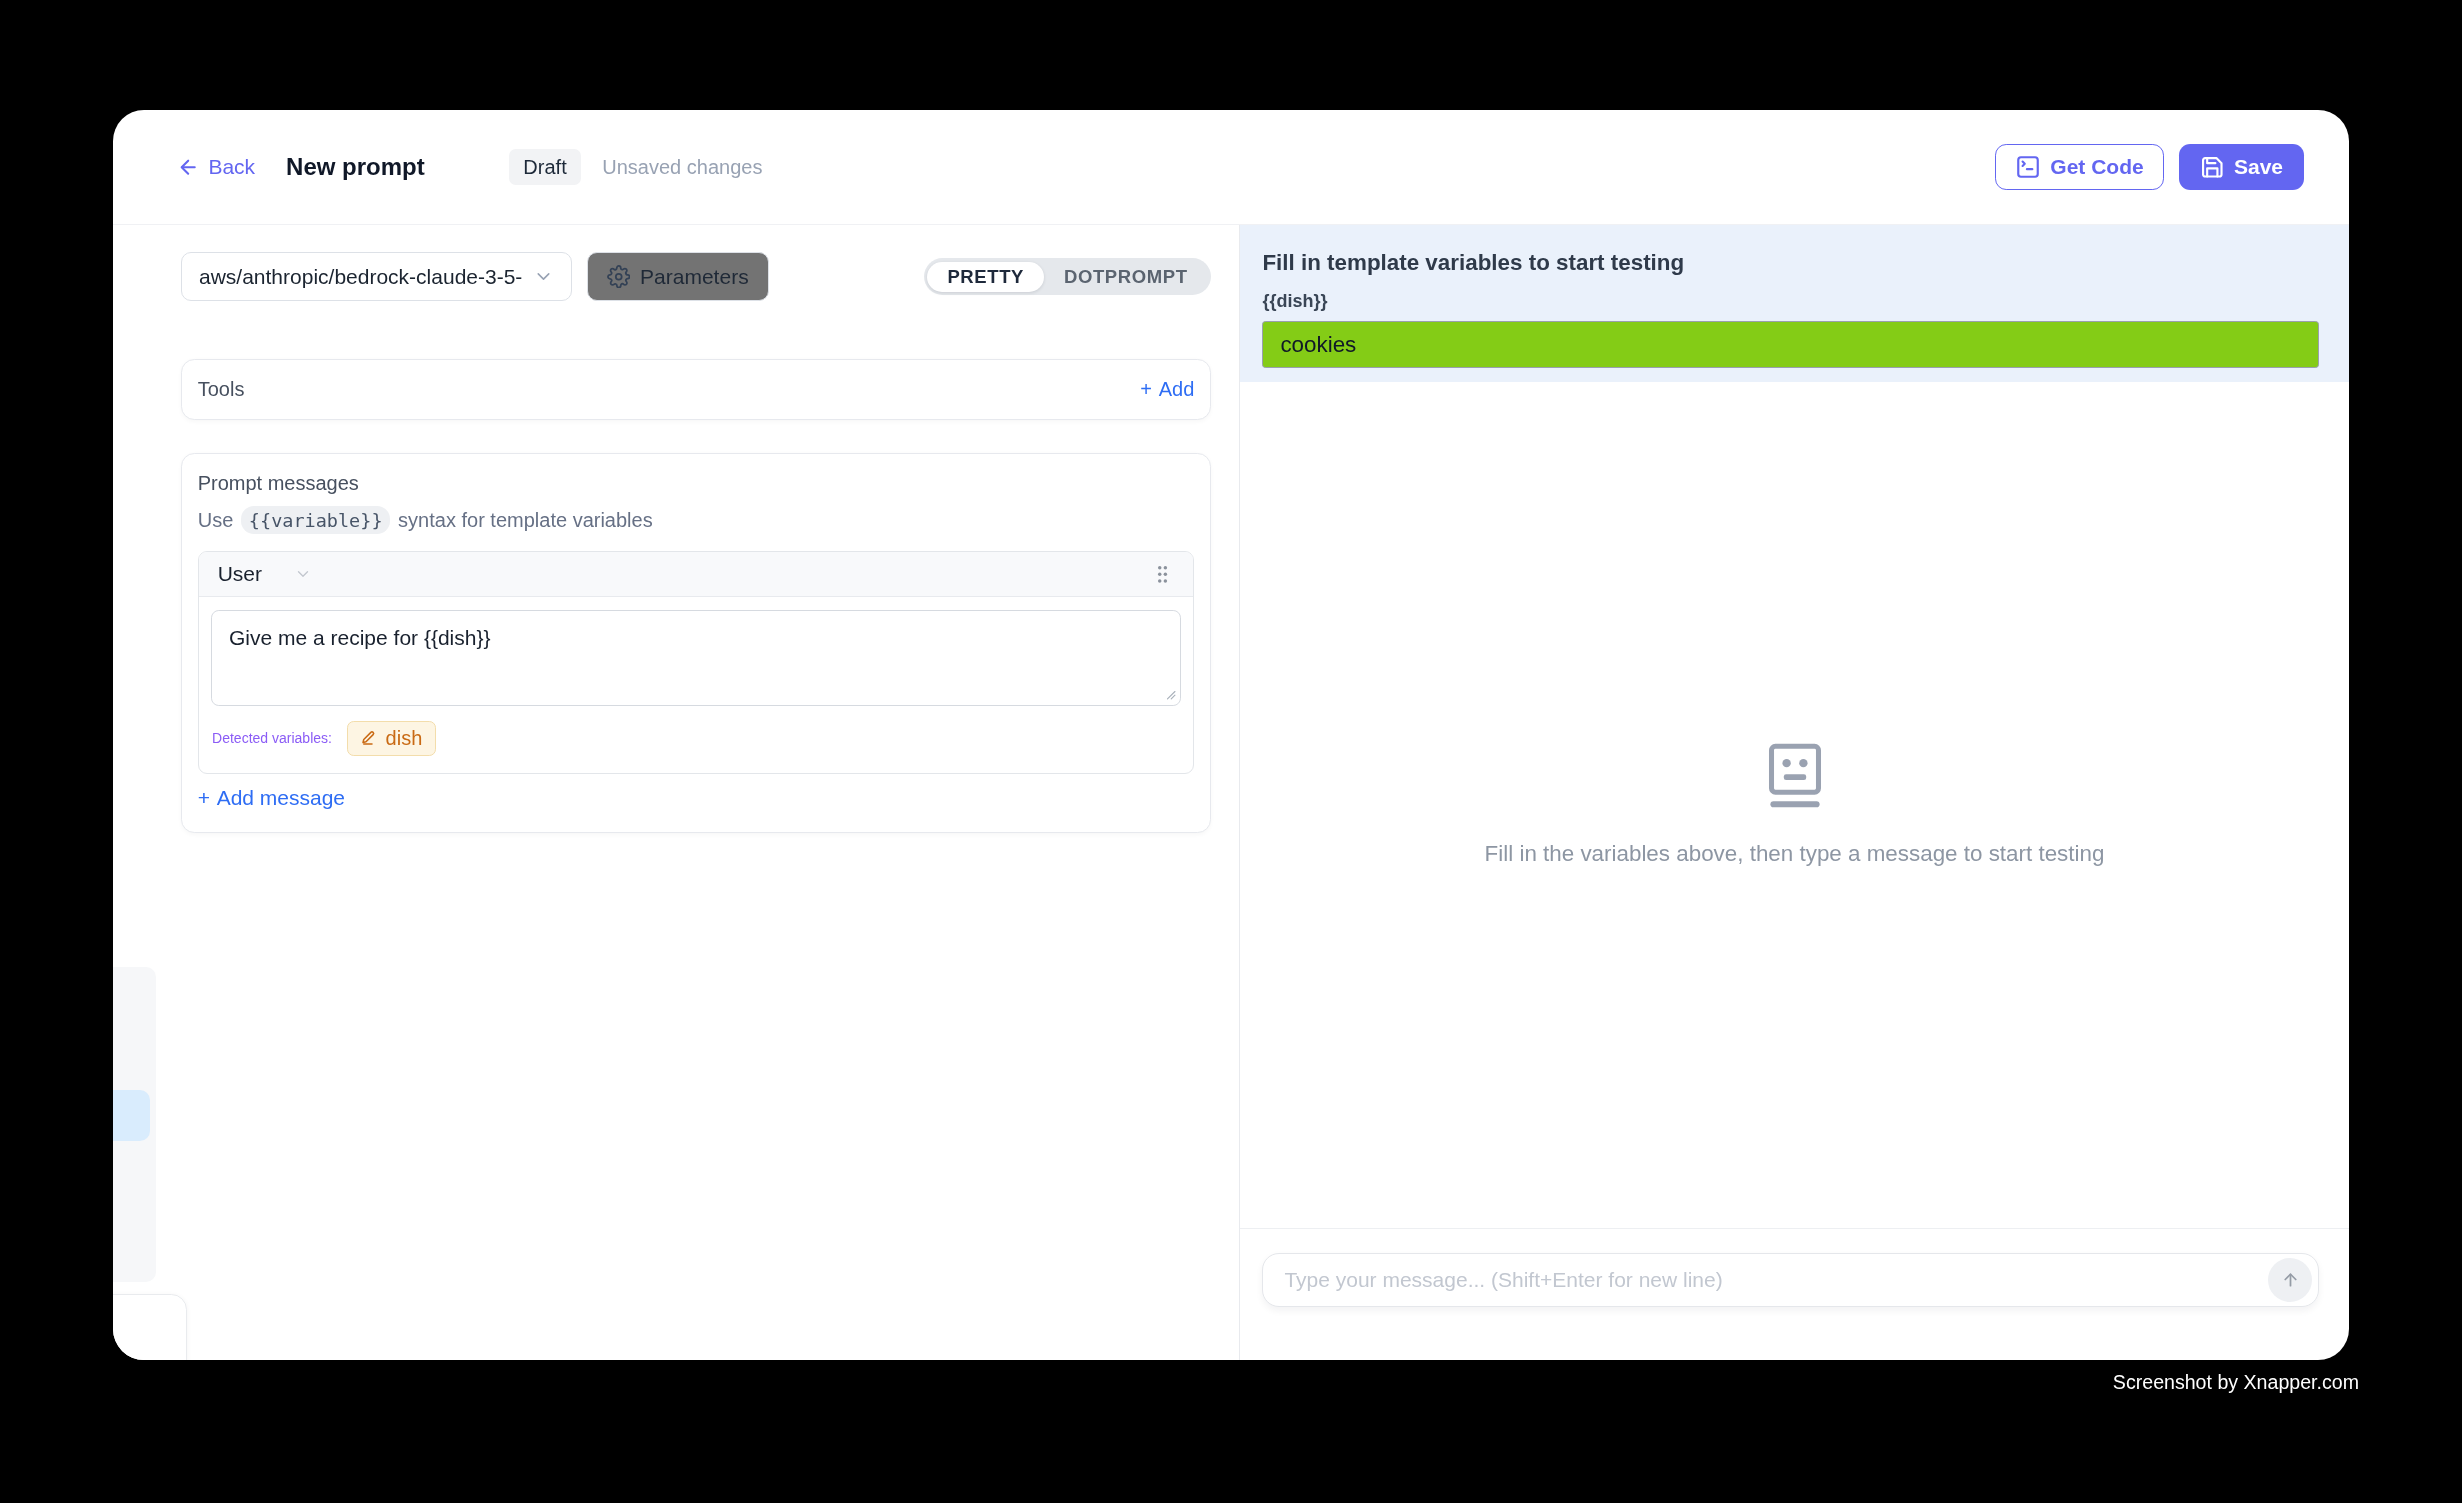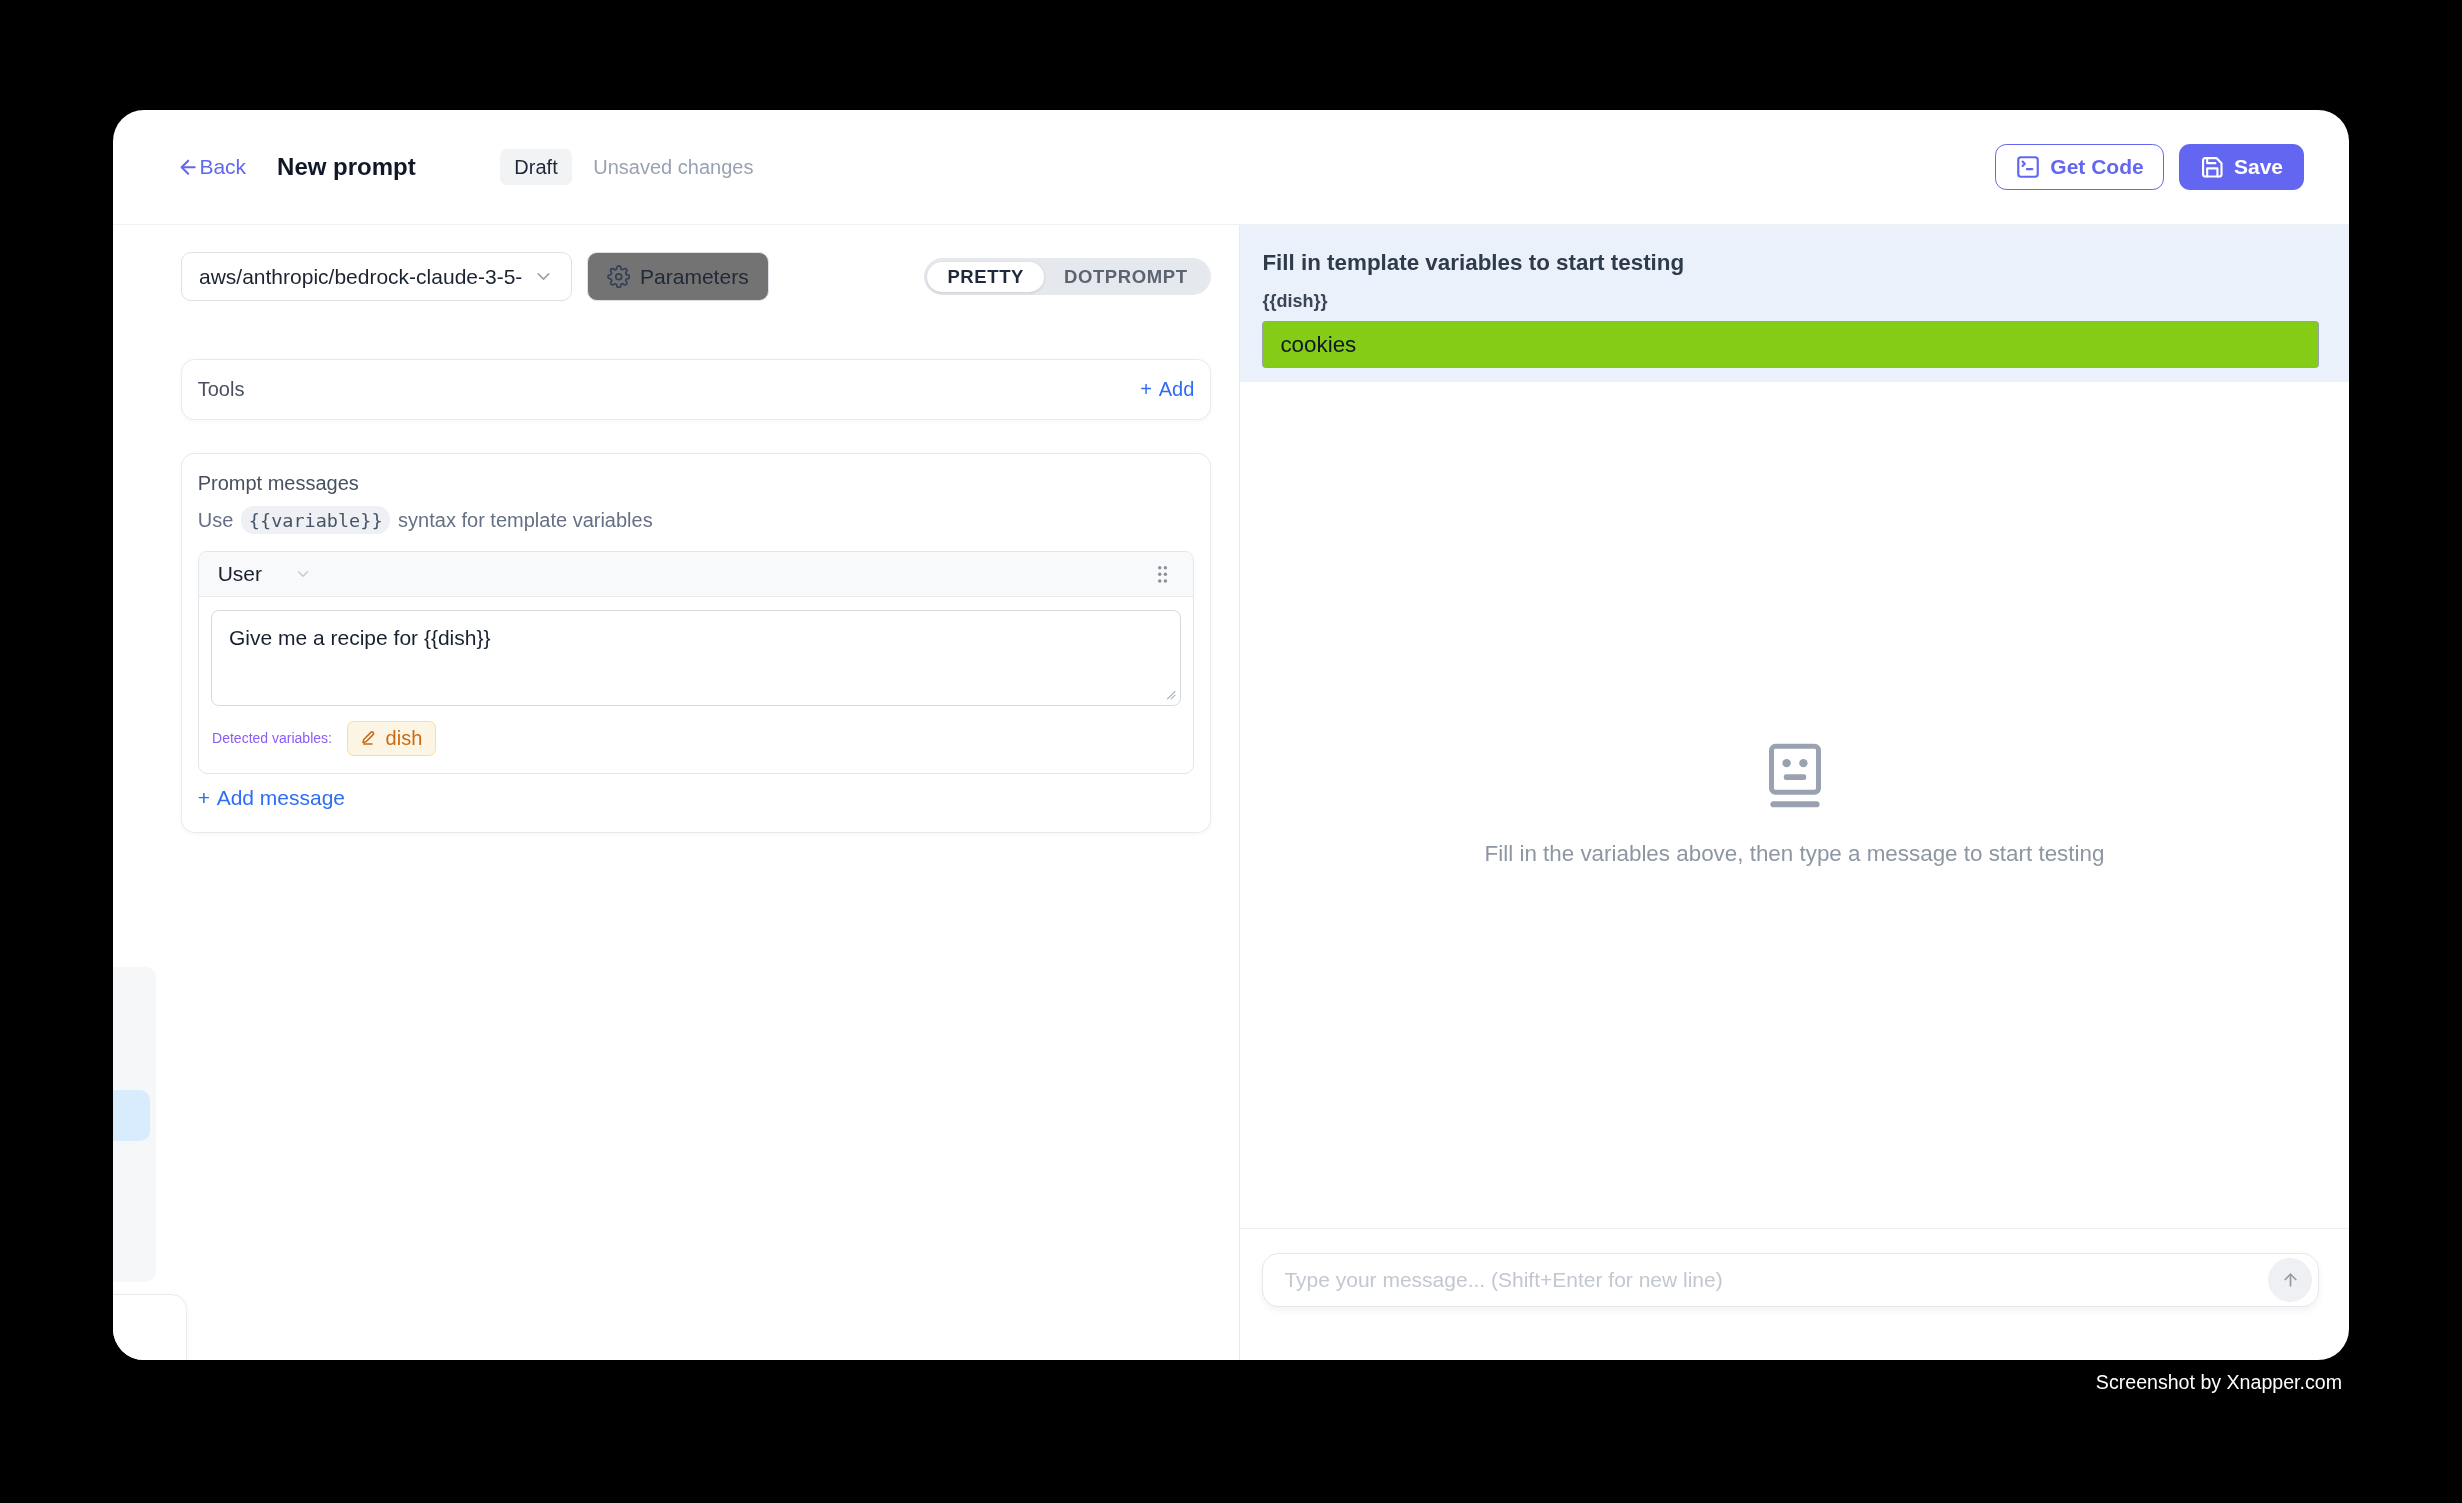--- a/index.html
+++ b/index.html
@@ -18,21 +18,21 @@
     overflow:hidden;
     display:flex; flex-direction:column;
   }
   
   .hdr {
     height:115px; flex:0 0 115px;
     display:flex; align-items:center;
     padding:0 45px 0 64px;
     border-bottom:1.1px solid #f0f1f4;
   }
-  .back { display:flex; align-items:center; gap:0; color:#6366f1; font-size:21px; cursor:pointer; }
+  .back { display:flex; align-items:center; gap:9px; color:#6366f1; font-size:21px; cursor:pointer; }
   .page-title { font-size:24px; font-weight:700; color:#101828; margin-left:31px; }
   .badge-draft {
     margin-left:84px; background:#f2f3f5; color:#1d2939;
     font-size:20px; padding:6.7px 14.6px; border-radius:6.7px;
   }
   .unsaved { margin-left:21px; color:#98a2b3; font-size:20px; }
   .hdr-spacer { flex:1; }
   .btn { display:flex; align-items:center; gap:9px; height:46px; border-radius:11.2px; font-size:21px; font-weight:600; cursor:pointer; border:none; background:none; font-family:inherit; }
   .btn-outline { border:1.7px solid #6366f1; color:#6366f1; background:#fff; padding:0 19px; }
   .btn-solid { background:#6366f1; color:#fff; padding:0 21px; margin-left:15.7px; }
@@ -133,21 +133,21 @@
     display:flex; align-items:center; padding:0 5.6px 0 21px;
     box-shadow:0 3.4px 7.8px rgba(16,24,40,.05); background:#fff;
   }
   .chat-input input { flex:1; border:none; outline:none; font-family:inherit; font-size:21px; color:#101828; background:transparent; }
   .chat-input input::placeholder { color:#c2c7d0; }
   .send {
     width:44px; height:44px; border-radius:50%; background:#eef0f3;
     display:flex; align-items:center; justify-content:center; border:none; cursor:pointer;
   }
   
-  .watermark { position:absolute; right:120px; top:1371px; color:#fff; font-size:19.6px; font-weight:500; }
+  .watermark { position:absolute; right:103px; top:1371px; color:#fff; font-size:19.6px; font-weight:500; }
   svg { display:block; }
 </style>
 </head>
 <body>
 
 <div class="card">
 
   <header class="hdr">
     <div class="back">
       <span>

